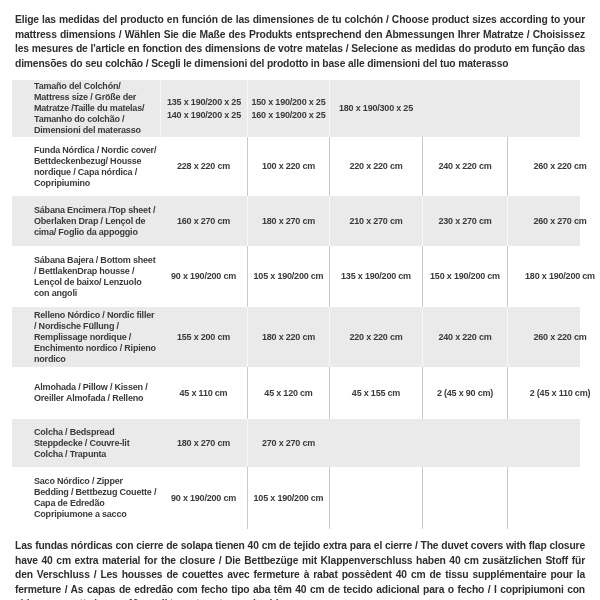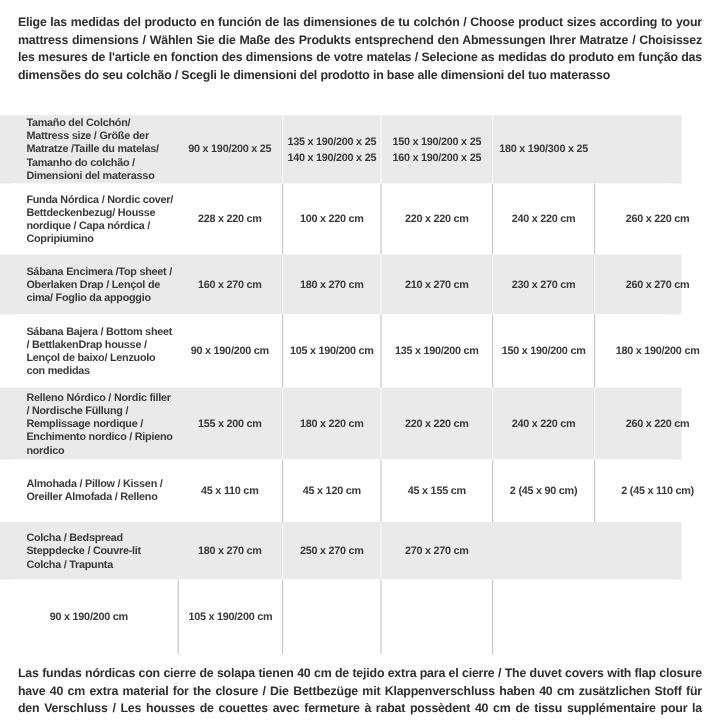--- a/index.html
+++ b/index.html
@@ -4,27 +4,27 @@
 <style>
   html,body{margin:0;padding:0;}
   body{
     width:600px;height:600px;overflow:hidden;background:#ffffff;
     font-family:"Liberation Sans",sans-serif;color:#333;
   }
   .note{
     font-weight:700;font-size:10.3px;line-height:14.6px;
     text-align:justify;letter-spacing:-0.15px;color:#2e2e2e;
   }
-  #header{height:96px;box-sizing:border-box;padding:13px 15px 0 15px;}
+  #header{height:80px;box-sizing:border-box;padding:13px 15px 0 15px;}
   #footer{box-sizing:border-box;padding:10px 15px 0 15px;}
   #size-table{width:600px;}
   .row{
     display:grid;
     grid-template-columns:148px 87px 82px 93px 85px 105px;
-    width:568px;box-sizing:border-box;
+    width:568px;box-sizing:border-box;margin-left:12px;
   }
   .gray{background:var(--row-stripe,#eaeaea);}
   .white{background:#ffffff;border-radius:11px;}
   .cell{
     display:flex;align-items:center;justify-content:center;
     text-align:center;font-weight:700;font-size:9px;line-height:13px;
     letter-spacing:-0.2px;color:var(--text,#3a3a3a);
     white-space:pre-line;box-sizing:border-box;
   }
   .label{
@@ -38,21 +38,20 @@
 </style>
 </head>
 <body>
 
 <div id="header" class="note">Elige las medidas del producto en función de las dimensiones de tu colchón / Choose product sizes according to your mattress dimensions / Wählen Sie die Maße des Produkts entsprechend den Abmessungen Ihrer Matratze / Choisissez les mesures de l'article en fonction des dimensions de votre matelas / Selecione as medidas do produto em função das dimensões do seu colchão / Scegli le dimensioni del prodotto in base alle dimensioni del tuo materasso</div>
 
 <div id="size-table">
 
   <div class="row gray r0">
     <div class="cell label">Tamaño del Colchón/ Mattress size / Größe der Matratze /Taille du matelas/ Tamanho do colchão / Dimensioni del materasso</div>
-    <div class="cell val">90 x 190/200 x 25</div>
     <div class="cell val div">135 x 190/200 x 25
 140 x 190/200 x 25</div>
     <div class="cell val div">150 x 190/200 x 25
 160 x 190/200 x 25</div>
     <div class="cell val div">180 x 190/300 x 25</div>
   </div>
 
   <div class="row white r1">
     <div class="cell label">Funda Nórdica / Nordic cover/ Bettdeckenbezug/ Housse nordique / Capa nórdica / Copripiumino</div>
     <div class="cell val">228 x 220 cm</div>
@@ -65,21 +64,21 @@
   <div class="row gray r2">
     <div class="cell label">Sábana Encimera /Top sheet / Oberlaken Drap / Lençol de cima/ Foglio da appoggio</div>
     <div class="cell val">160 x 270 cm</div>
     <div class="cell val div">180 x 270 cm</div>
     <div class="cell val div">210 x 270 cm</div>
     <div class="cell val div">230 x 270 cm</div>
     <div class="cell val div">260 x 270 cm</div>
   </div>
 
   <div class="row white r3">
-    <div class="cell label">Sábana Bajera / Bottom sheet / BettlakenDrap housse / Lençol de baixo/ Lenzuolo con medidas</div>
+    <div class="cell label">Sábana Bajera / Bottom sheet / BettlakenDrap housse / Lençol de baixo/ Lenzuolo con angoli</div>
     <div class="cell val">90 x 190/200 cm</div>
     <div class="cell val div">105 x 190/200 cm</div>
     <div class="cell val div">135 x 190/200 cm</div>
     <div class="cell val div">150 x 190/200 cm</div>
     <div class="cell val div">180 x 190/200 cm</div>
   </div>
 
   <div class="row gray r4">
     <div class="cell label">Relleno Nórdico / Nordic filler / Nordische Füllung / Remplissage nordique / Enchimento nordico / Ripieno nordico</div>
     <div class="cell val">155 x 200 cm</div>
@@ -94,25 +93,25 @@
     <div class="cell val">45 x 110 cm</div>
     <div class="cell val div">45 x 120 cm</div>
     <div class="cell val div">45 x 155 cm</div>
     <div class="cell val div">2 (45 x 90 cm)</div>
     <div class="cell val div">2 (45 x 110 cm)</div>
   </div>
 
   <div class="row gray r6">
     <div class="cell label">Colcha / Bedspread Steppdecke / Couvre-lit Colcha / Trapunta</div>
     <div class="cell val">180 x 270 cm</div>
-    <div class="cell val div">250 x 270 cm</div>
     <div class="cell val div">270 x 270 cm</div>
   </div>
 
   <div class="row white r7">
+    <div class="cell label">Saco Nórdico / Zipper Bedding / Bettbezug Couette / Capa de Edredão Copripiumone a sacco</div>
     <div class="cell val">90 x 190/200 cm</div>
     <div class="cell val div">105 x 190/200 cm</div>
     <div class="cell val div"></div>
     <div class="cell val div"></div>
     <div class="cell val div"></div>
   </div>
 
 </div>
 
 <div id="footer" class="note">Las fundas nórdicas con cierre de solapa tienen 40 cm de tejido extra para el cierre / The duvet covers with flap closure have 40 cm extra material for the closure / Die Bettbezüge mit Klappenverschluss haben 40 cm zusätzlichen Stoff für den Verschluss / Les housses de couettes avec fermeture à rabat possèdent 40 cm de tissu supplémentaire pour la fermeture / As capas de edredão com fecho tipo aba têm 40 cm de tecido adicional para o fecho / I copripiumoni con chiusura a patta hanno 40 cm di tessuto extra per la chiusura</div>

